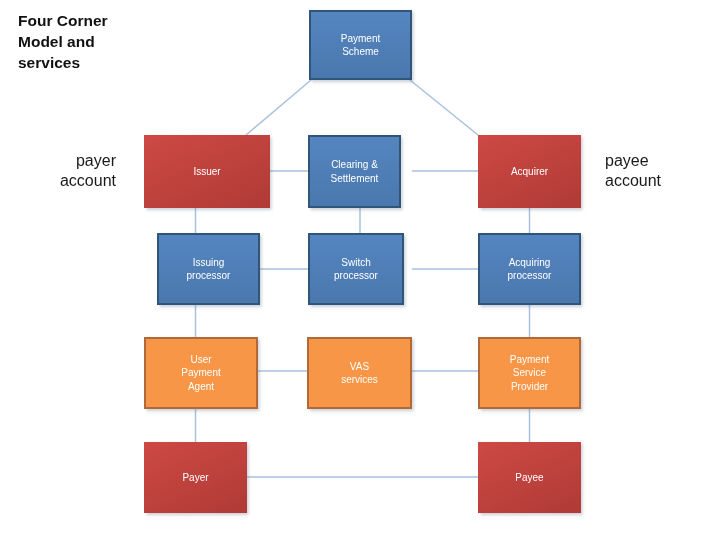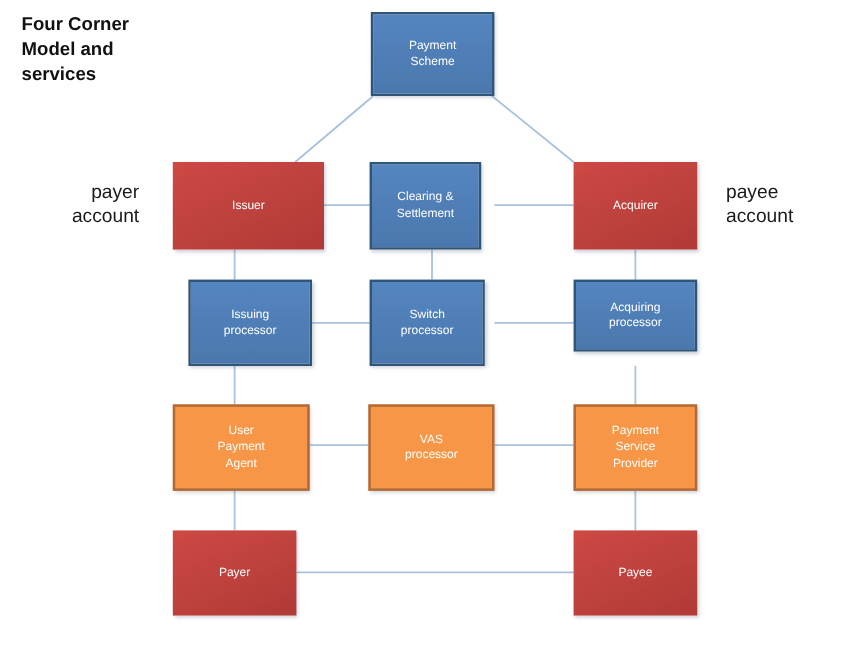--- a/index.html
+++ b/index.html
@@ -120,34 +120,34 @@
   <div class="node blue" style="left:144px; top:233px; width:103px; height:72px;margin-left:13px;">
     <span>Issuing
 processor</span>
   </div>
 
   <div class="node blue" style="left:308px; top:233px; width:96px; height:72px;">
     <span>Switch
 processor</span>
   </div>
 
-  <div class="node blue" style="left:478px; top:233px; width:103px; height:60px;">
+  <div class="node blue" style="left:478px; top:233px; width:103px; height:72px;">
     <span>Acquiring
 processor</span>
   </div>
 
   <div class="node orange" style="left:144px; top:337px; width:114px; height:72px;">
     <span>User
 Payment
 Agent</span>
   </div>
 
   <div class="node orange" style="left:307px; top:337px; width:105px; height:72px;">
     <span>VAS
-processor</span>
+services</span>
   </div>
 
   <div class="node orange" style="left:478px; top:337px; width:103px; height:72px;">
     <span>Payment
 Service
 Provider</span>
   </div>
 
   <div class="node red" style="left:144px; top:442px; width:103px; height:71px;">
     <span>Payer</span>

